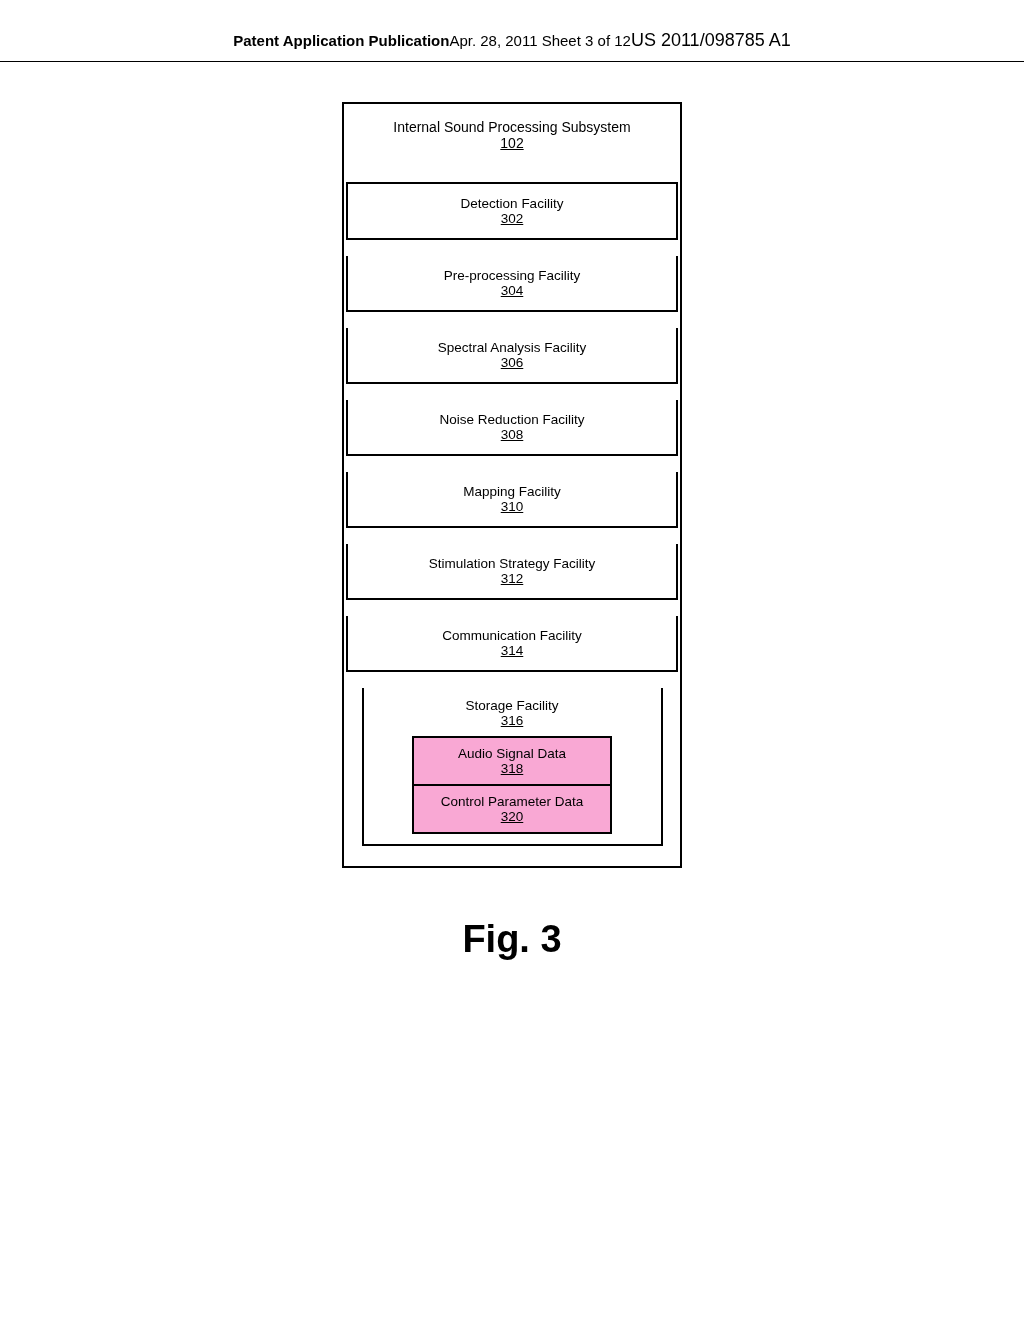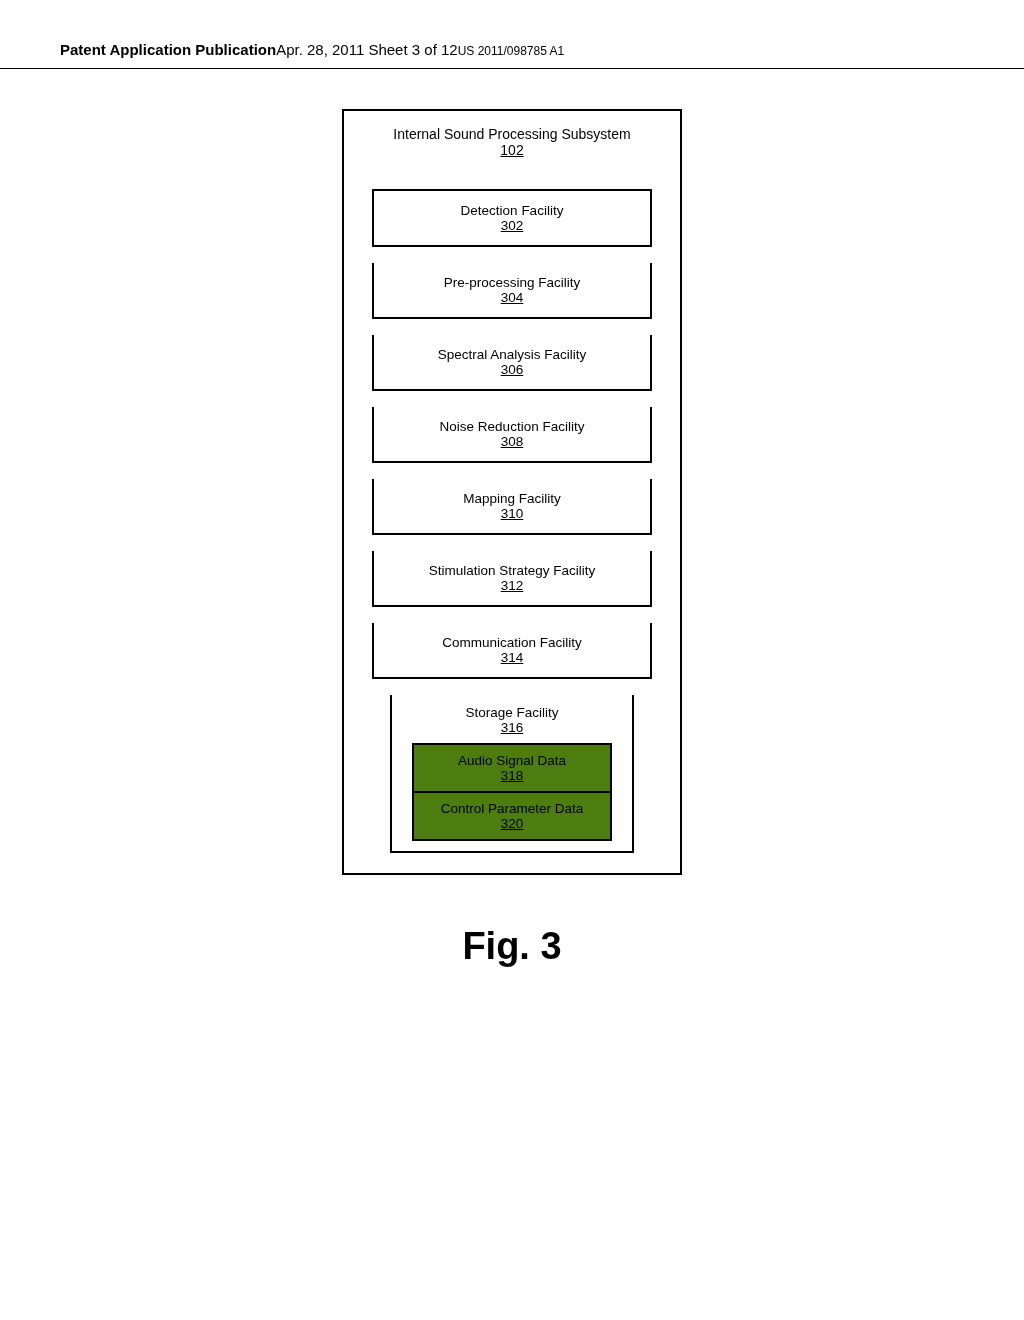--- a/index.html
+++ b/index.html
@@ -12,38 +12,37 @@
       background: #ffffff;
       font-family: Arial, Helvetica, sans-serif;
       width: 1024px;
       min-height: 1320px;
       position: relative;
     }
 
     
     .header {
       display: flex;
-      justify-content: flex-start;
+      justify-content: center;
       align-items: baseline;
       padding: 30px 60px 10px 60px;
       border-bottom: 1px solid #000;
     }
 
     .header-left {
       font-weight: bold;
       font-size: 15px;
     }
 
     .header-center {
       font-size: 15px;
     }
 
     .header-right {
-      font-size: 12px;
-      margin-top: 14px;
+      font-size: 18px;
     }
 
     
     .main-content {
       display: flex;
       flex-direction: column;
       align-items: center;
       padding-top: 40px;
     }
 
@@ -66,21 +65,21 @@
     }
 
     .outer-title .underline {
       text-decoration: underline;
       text-align: center;
     }
 
     
     .facility-box {
       border: 2px solid #000;
-      width: 280px;
+      width: 332px;
       padding: 12px 10px;
       text-align: center;
       margin-bottom: 0;
       background: #fff;
     }
 
     .facility-box + .facility-box {
       border-top: none;
     }
 
@@ -91,40 +90,40 @@
 
     .facility-number {
       text-decoration: underline;
       font-size: 13.5px;
       display: block;
     }
 
     
     .storage-outer {
       border: 2px solid #000;
-      width: 244px;
+      width: 301px;
       padding: 10px 10px 10px 10px;
       text-align: center;
       border-top: none;
       background: #fff;
     }
 
     .storage-title {
       font-size: 13.5px;
       text-align: center;
       margin-bottom: 8px;
     }
 
     .storage-sub-box {
       border: 2px solid #000;
       width: 200px;
       margin: 0 auto 0 auto;
       padding: 8px 20px;
       text-align: center;
-      background: #4d7c0f;
+      background: #f9a8d4;
     }
 
     .storage-sub-box + .storage-sub-box {
       border-top: none;
     }
 
     
     .fig-caption {
       text-align: center;
       font-size: 38px;

